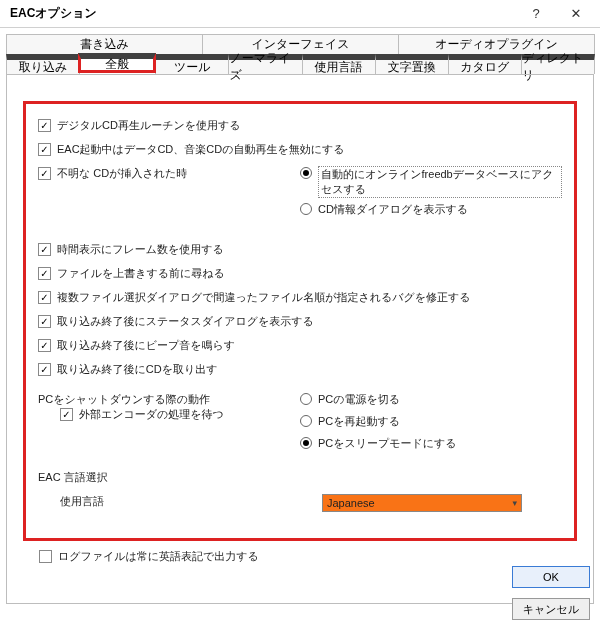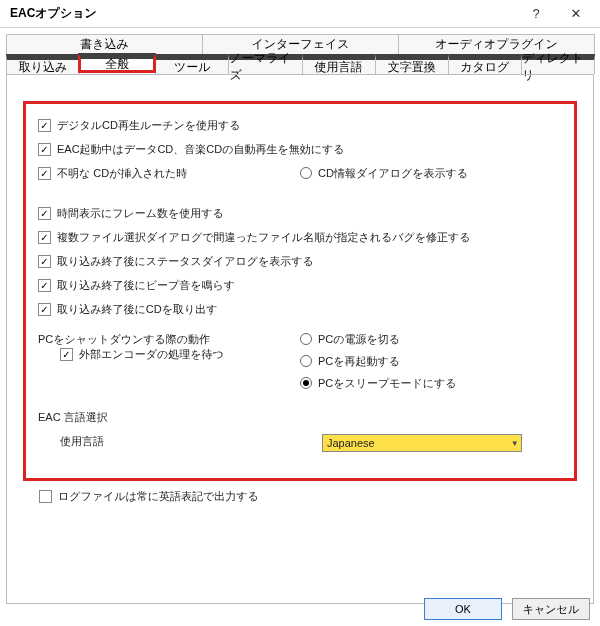--- a/index.html
+++ b/index.html
@@ -29,24 +29,24 @@
 .left-col { width: 262px; flex-shrink: 0; }
 .right-col { flex: 1; }
 
 .indent { margin-left: 16px; }
 .indent2 { margin-left: 22px; }
 
 .dotted-box { border: 1px dotted #888; padding: 0 2px; }
 
 .section-gap { height: 12px; }
 
-.lang-select { width: 200px; height: 18px; border: 1px solid #888; background: #fde047; font-size: 11px; padding: 0 4px; display: flex; align-items: center; justify-content: space-between; }
+.lang-select { width: 200px; height: 18px; border: 1px solid #888; background: #f97316; font-size: 11px; padding: 0 4px; display: flex; align-items: center; justify-content: space-between; }
 .lang-select .chev { font-size: 9px; color: #444; }
 
-.footer { position: absolute; bottom: 6px; right: 10px; display: flex; gap: 10px; }
+.footer { position: absolute; bottom: 6px; right: 10px; display: flex; gap: 10px; flex-direction: column; }
 .btn { width: 78px; height: 22px; border: 1px solid #999; background: #efefef; font-size: 11px; display: flex; align-items: center; justify-content: center; }
 .btn.primary { border: 1px solid #3a7bd5; background: #e8f0fb; }
 </style>
 </head>
 <body>
 
 <div class="titlebar">
   <span class="title">EACオプション</span>
   <div class="tb-btn">?</div>
   <div class="tb-btn">✕</div>
@@ -104,31 +104,39 @@
         <span>EAC起動中はデータCD、音楽CDの自動再生を無効にする</span>
       </div>
 
     <div class="row">
       <div class="left-col" style="display:flex;">
         <span class="chk checked"></span>
         <span>不明な CDが挿入された時</span>
       </div>
       <div class="right-col">
         <div class="row tight">
+            <span class="radio sel"></span>
+            <span class="dotted-box">自動的にオンラインfreedbデータベースにアクセスする</span>
+          </div>
+        <div class="row tight">
             <span class="radio"></span>
             <span>CD情報ダイアログを表示する</span>
           </div>
       </div>
     </div>
 
     <div class="section-gap"></div>
 
     <div class="row">
         <span class="chk checked"></span>
         <span>時間表示にフレーム数を使用する</span>
+      </div>
+    <div class="row">
+        <span class="chk checked"></span>
+        <span>ファイルを上書きする前に尋ねる</span>
       </div>
     <div class="row">
         <span class="chk checked"></span>
         <span>複数ファイル選択ダイアログで間違ったファイル名順が指定されるバグを修正する</span>
       </div>
     <div class="row">
         <span class="chk checked"></span>
         <span>取り込み終了後にステータスダイアログを表示する</span>
       </div>
     <div class="row">

